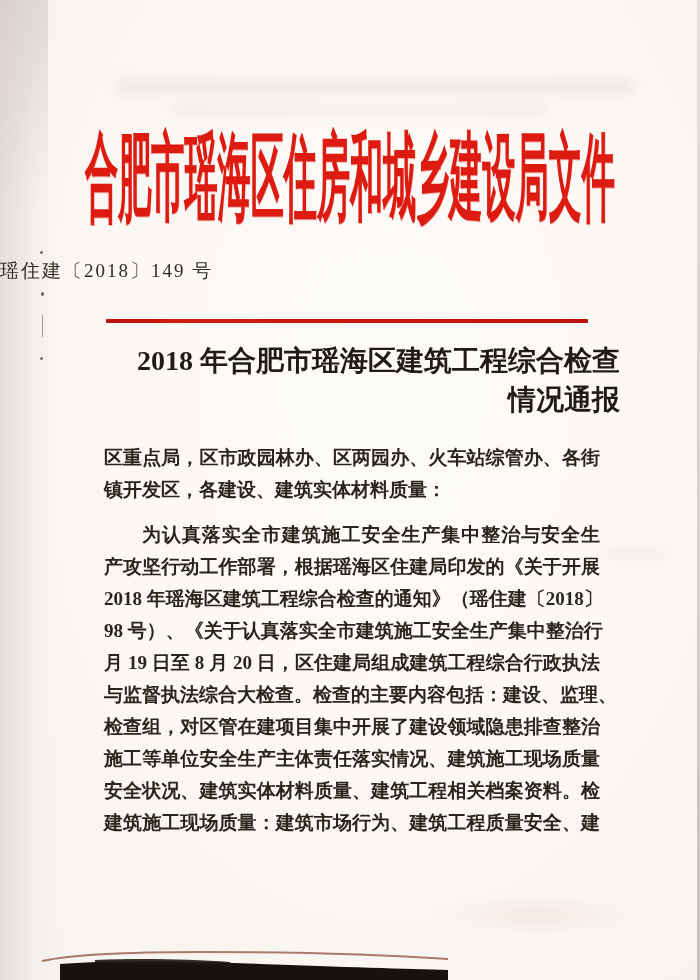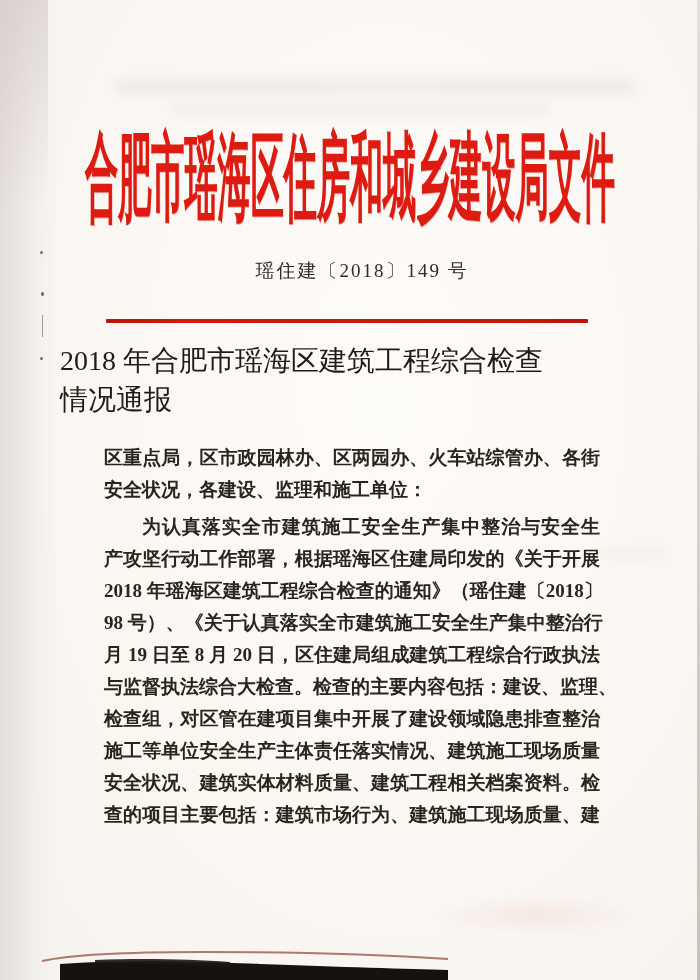--- a/index.html
+++ b/index.html
@@ -54,51 +54,50 @@
     white-space: nowrap;
     font-size: 96px; line-height: 100px; font-weight: bold;
     color: #dd1b10;
     transform: translateX(-50%) scaleX(0.345);
     transform-origin: center;
     text-shadow: 1px 1px 0 rgba(221,27,16,0.35);
     font-family: "Liberation Serif", serif;
   }
   .doc-number {
     position: absolute; top: 258px; left: 0; width: 668px;
-    text-align: center;
+    text-align: left;
     font-size: 19px; letter-spacing: 2px;
     color: #332a22;
-    padding-left: 28px;
   }
   .red-rule {
     position: absolute; top: 319px; left: 106px; width: 482px; height: 4px;
     background: linear-gradient(to right, #b8150c, #cf1a0f 15%, #c5170d 85%, #b8150c);
     border-radius: 1px;
   }
   .doc-title {
     position: absolute; top: 341px; left: 60px; width: 560px;
-    text-align: left;
-    font-size: 28px; line-height: 39px; font-weight: normal;
+    text-align: right;
+    font-size: 28px; line-height: 39px; font-weight: bold;
     color: #211b15;
   }
   .body-text {
     position: absolute; top: 442px; left: 104px; width: 496px;
     font-size: 19px; line-height: 32px;
     color: #2a241d;
   }
   .line {
     text-align: justify;
     text-align-last: justify;
     white-space: nowrap;
     letter-spacing: 0;
     font-weight: bold;
   }
   .line.end-short { text-align-last: left; }
   .line.indent { text-indent: 2em; }
-  .line.para-gap { margin-top: 5px; }
+  .line.para-gap { margin-top: 13px; }
   
   .bottom-edge-svg { position: absolute; left: 0; bottom: 0; }
 </style>
 </head>
 <body>
 
 <div class="scan-page">
 
   <div class="left-shadow"></div>
   <div class="left-shadow-top"></div>
@@ -118,31 +117,31 @@
 
   <div class="red-rule"></div>
 
   <div class="doc-title">
     <div>2018 年合肥市瑶海区建筑工程综合检查</div>
     <div>情况通报</div>
   </div>
 
   <div class="body-text">
     <div class="line">区重点局，区市政园林办、区两园办、火车站综管办、各街</div>
-    <div class="line end-short">安全状况，各建设、监理和施工单位：</div>
+    <div class="line end-short">镇开发区，各建设、建筑实体材料质量：</div>
     <div class="line indent para-gap">为认真落实全市建筑施工安全生产集中整治与安全生</div>
     <div class="line">产攻坚行动工作部署，根据瑶海区住建局印发的《关于开展</div>
     <div class="line">2018 年瑶海区建筑工程综合检查的通知》（瑶住建〔2018〕</div>
     <div class="line">98 号）、《关于认真落实全市建筑施工安全生产集中整治行</div>
     <div class="line">月 19 日至 8 月 20 日，区住建局组成建筑工程综合行政执法</div>
     <div class="line">与监督执法综合大检查。检查的主要内容包括：建设、监理、</div>
     <div class="line">检查组，对区管在建项目集中开展了建设领域隐患排查整治</div>
     <div class="line">施工等单位安全生产主体责任落实情况、建筑施工现场质量</div>
     <div class="line">安全状况、建筑实体材料质量、建筑工程相关档案资料。检</div>
-    <div class="line">查的项目主要包括：建筑市场行为、建筑施工现场质量、建</div>
+    <div class="line">建筑施工现场质量：建筑市场行为、建筑工程质量安全、建</div>
   </div>
 
   <svg class="bottom-edge-svg" width="700" height="45" viewBox="0 0 700 45">
     <path d="M42,26 C70,20 120,17 200,17 C300,17 390,20 448,24" fill="none" stroke="#9a5a48" stroke-width="2" opacity="0.8"></path>
     <path d="M60,29 C120,25 180,26 260,29 C340,32 410,34 448,35
              L448,45 L60,45 Z" fill="#161210"></path>
     <path d="M95,25 C140,23 190,24 230,27 L230,32 C180,29 130,28 95,28 Z" fill="#1d1815" opacity="0.9"></path>
   </svg>
 
 </div>

